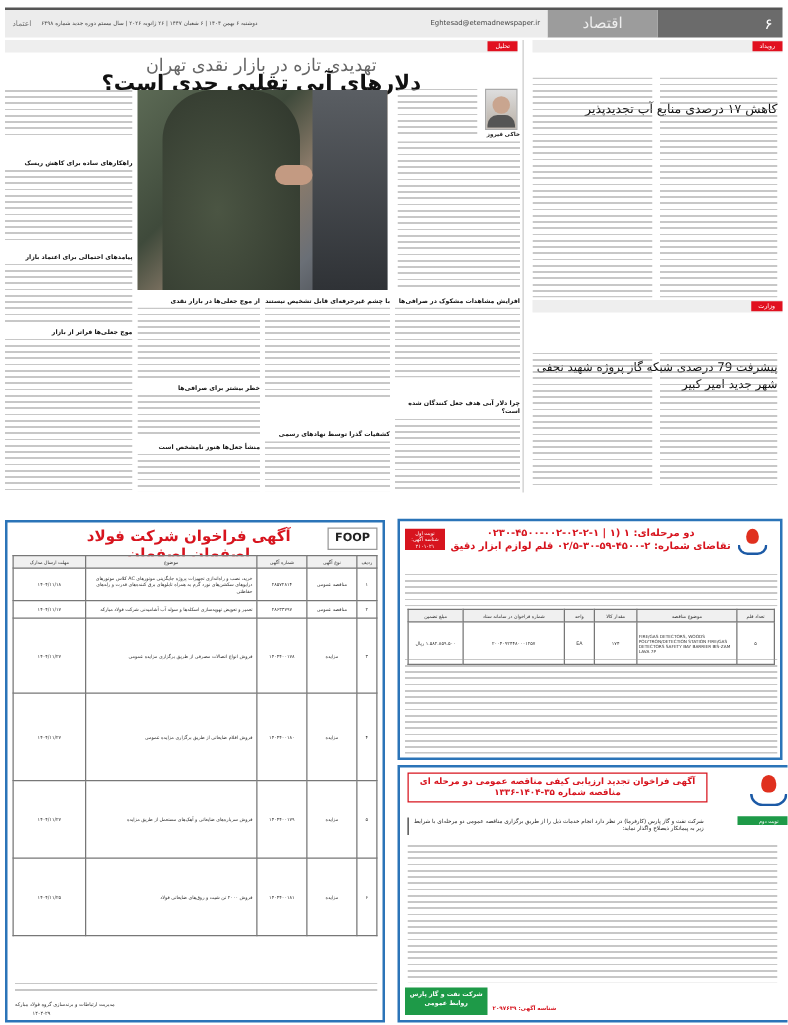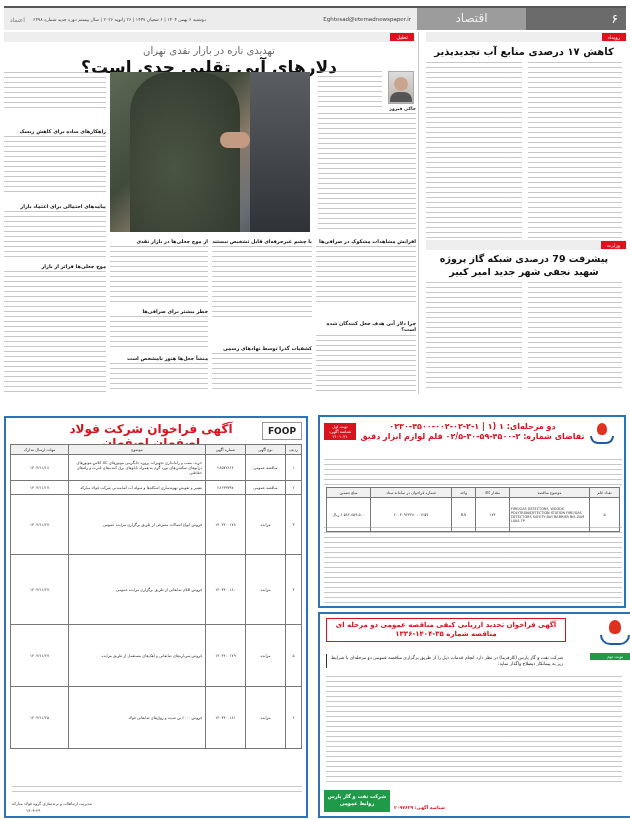--- a/index.html
+++ b/index.html
@@ -2,32 +2,32 @@
 <html><head>
 <meta charset="utf-8">
 <style>
   * { box-sizing: border-box; margin: 0; padding: 0; }
   html, body { width: 630px; height: 820px; background: #fff; overflow: hidden; }
   body { font-family: "DejaVu Sans", sans-serif; direction: rtl; color: #222; position: relative; }
 
   
   .topbar { position: absolute; top: 6px; left: 4px; width: 622px; height: 24px; display: flex; border-top: 2px solid #555; }
   .topbar .pagenum { width: 100px; background: #6b6b6b; color: #fff; font-size: 12px; padding: 4px 8px; text-align: right; }
-  .topbar .section { width: 109px; background: #9c9c9c; color: #eee; font-size: 12px; text-align: center; padding-top: 3px; }
+  .topbar .section { width: 88px; background: #9c9c9c; color: #eee; font-size: 12px; text-align: center; padding-top: 3px; }
   .topbar .info { flex: 1; background: #ececec; display: flex; justify-content: space-between; align-items: center; padding: 0 6px; font-size: 5px; color: #444; }
   .topbar .info .email { direction: ltr; font-size: 5.5px; }
   .topbar .info .date { font-size: 4.5px; }
   .topbar .info .logo { font-size: 6px; color: #777; margin-right: 4px; }
 
   .sec-bar { position: absolute; top: 32px; height: 10px; background: #eee; }
   .sec-bar .tag { position: absolute; right: 0; top: 1px; background: #e1101f; color: #fff; font-size: 5px; padding: 1px 6px; height: 8px; line-height: 6px; }
   .fill-lines { position: absolute; overflow: hidden; }
   .fill-lines::before { content: ""; position: absolute; inset: 0; background: repeating-linear-gradient(to bottom, #9a9a9a 0, #9a9a9a 1.4px, transparent 1.4px, transparent 5px); opacity: .55; }
 
-  .h-news { font-weight: bold; text-align: center; color: #111; }
+  .h-news { font-weight: normal; text-align: right; color: #111; margin-top: 36px; }
   .subhead { font-weight: bold; font-size: 5px; color: #111; position: absolute; }
 
   
   .photo { position: absolute; left: 110px; top: 72px; width: 200px; height: 160px; background: linear-gradient(135deg, #5c6a55 0%, #3f4a3b 35%, #8b7b6a 55%, #6a6f76 75%, #3c3f44 100%); overflow: hidden; }
   .photo .coat { position: absolute; left: 20px; top: 0; width: 110px; height: 160px; background: radial-gradient(ellipse at 40% 60%, #4b5543, #2f362c); border-radius: 40px 40px 0 0; }
   .photo .suit { position: absolute; left: 140px; top: 0; width: 60px; height: 160px; background: linear-gradient(#5a5e63, #2f3236); }
   .photo .hand { position: absolute; left: 110px; top: 60px; width: 30px; height: 16px; background: #c39a82; border-radius: 8px; }
 
   
   .ad-left { position: absolute; left: 4px; top: 416px; width: 304px; height: 402px; border: 2px solid #2b74b8; background: #fff; }
@@ -67,21 +67,21 @@
 
 <div class="sec-bar" style="right:4px;width:200px;top:240px">
   <span class="tag">وزارت</span>
 </div>
 <div class="h-news" style="position:absolute;right:8px;top:252px;width:196px;font-size:9.5px;line-height:13px">پیشرفت 79 درصدی شبکه گاز پروژه شهید نجفی شهر جدید امیر کبیر</div>
 <div class="fill-lines" style="right:8px;top:282px;width:94px;height:110px"></div>
 <div class="fill-lines" style="right:108px;top:282px;width:96px;height:110px"></div>
 
 <div style="position:absolute;left:418px;top:32px;width:1px;height:362px;background:#ccc"></div>
 
-<div style="position:absolute;left:4px;top:45px;width:410px;text-align:center;font-size:10px;color:#666">تهدیدی تازه در بازار نقدی تهران</div>
+<div style="position:absolute;left:4px;top:45px;width:410px;text-align:center;font-size:14px;color:#666">تهدیدی تازه در بازار نقدی تهران</div>
 <div style="position:absolute;left:4px;top:57px;width:410px;text-align:center;font-size:17px;font-weight:bold;color:#111">دلارهای آبی تقلبی جدی است؟</div>
 
 <div style="position:absolute;right:216px;top:71px;width:26px;height:33px;background:linear-gradient(#ddd,#b9b0a6);border:1px solid #aaa">
   <div style="width:14px;height:14px;border-radius:50%;background:#c9a58f;margin:5px auto 0"></div>
   <div style="width:22px;height:10px;border-radius:8px 8px 0 0;background:#555;margin:1px auto 0"></div>
 </div>
 <div style="position:absolute;right:214px;top:106px;width:30px;font-size:4.5px;font-weight:bold;color:#222">خاکی فیروز</div>
 <div class="fill-lines" style="right:248px;top:71px;width:64px;height:40px"></div>
 <div class="fill-lines" style="right:214px;top:113px;width:98px;height:118px"></div>
 

